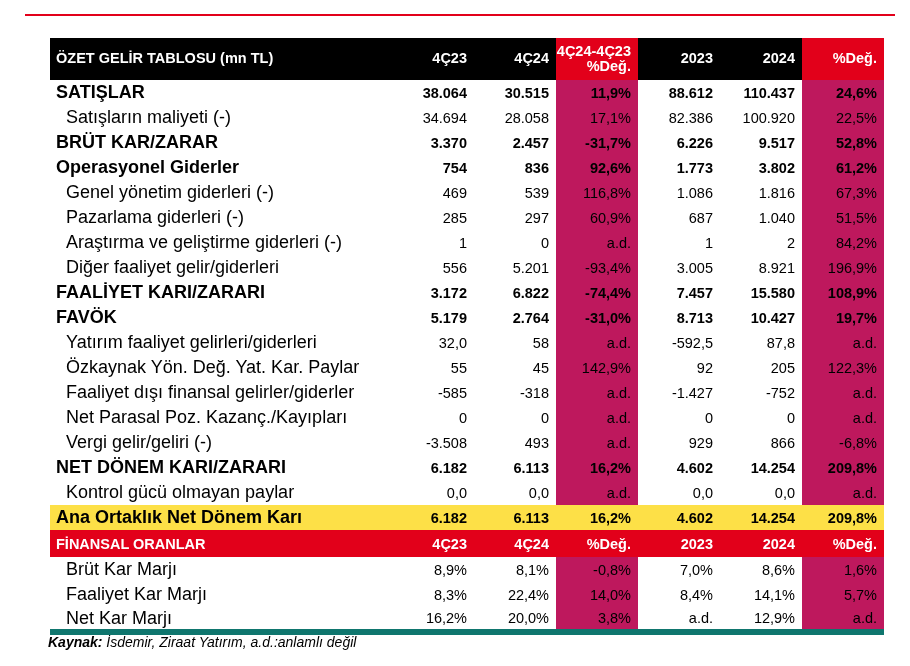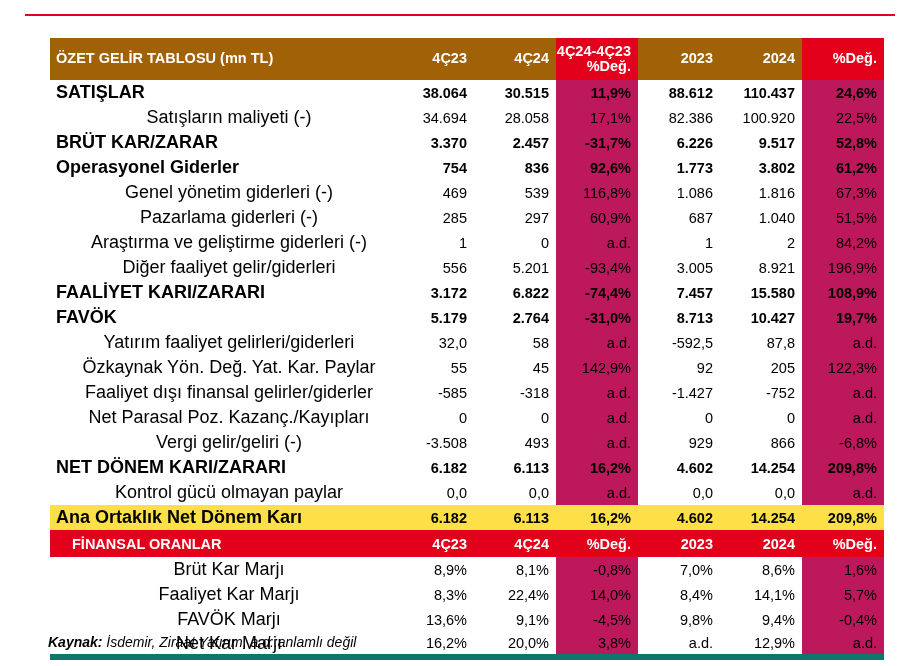--- a/index.html
+++ b/index.html
@@ -43,21 +43,21 @@
     padding: 0;
     vertical-align: middle;
     white-space: nowrap;
   }
   
   col.c-label { width: 342px; }
   col.c-num   { width: 82px; }
   col.c-chg   { width: 82px; }
 
   
-  tr.hdr { background: #a16207; color: #ffffff; height: 42px; }
+  tr.hdr { background: #000000; color: #ffffff; height: 42px; }
   tr.hdr th {
     font-weight: bold;
     font-size: 14.5px;
     line-height: 1.05;
   }
   tr.hdr th.h-label {
     text-align: left;
     padding-left: 6px;
   }
   tr.hdr th.h-num {
@@ -71,42 +71,42 @@
   .chg-top { display:block; }
   .chg-bot { display:block; }
 
   
   tr.row { height: 25px; }
   tr.row td.lbl {
     text-align: left;
     padding-left: 6px;
     font-size: 18px;
   }
-  tr.row td.lbl.indent { padding-left: 16px; text-align: center; }
+  tr.row td.lbl.indent { padding-left: 16px; }
   tr.row td.num {
     text-align: right;
     padding-right: 7px;
     font-size: 14.5px;
   }
   tr.row.bold td { font-weight: bold; }
 
   
   td.shade, th.shade { background: #be185d; }
   tr.hdr th.shade { background: #e2001a; }
 
   
   tr.row.greyrow td { background: #fde047; font-weight: bold; }
 
   
   tr.sect { height: 27px; background: #e2001a; color: #ffffff; }
   tr.sect td {
     font-weight: bold;
     font-size: 14.5px;
   }
-  tr.sect td.lbl { text-align: left; padding-left: 22px; }
+  tr.sect td.lbl { text-align: left; padding-left: 6px; }
   tr.sect td.num { text-align: right; padding-right: 7px; }
   tr.sect td.shade { background: #e2001a; }
 
   
   tr.lastrow td { border-bottom: 6px solid #0f766e; }
 
   
   .footnote {
     position: absolute;
     left: 48px;
@@ -357,29 +357,20 @@
         <tr class="row">
           <td class="lbl indent">Faaliyet Kar Marjı</td>
           <td class="num">8,3%</td>
           <td class="num">22,4%</td>
           <td class="num shade">14,0%</td>
           <td class="num">8,4%</td>
           <td class="num">14,1%</td>
           <td class="num shade">5,7%</td>
         </tr>
 
-        <tr class="row">
-          <td class="lbl indent">FAVÖK Marjı</td>
-          <td class="num">13,6%</td>
-          <td class="num">9,1%</td>
-          <td class="num shade">-4,5%</td>
-          <td class="num">9,8%</td>
-          <td class="num">9,4%</td>
-          <td class="num shade">-0,4%</td>
-        </tr>
 
         <tr class="row lastrow">
           <td class="lbl indent">Net Kar Marjı</td>
           <td class="num">16,2%</td>
           <td class="num">20,0%</td>
           <td class="num shade">3,8%</td>
           <td class="num">a.d.</td>
           <td class="num">12,9%</td>
           <td class="num shade">a.d.</td>
         </tr>

